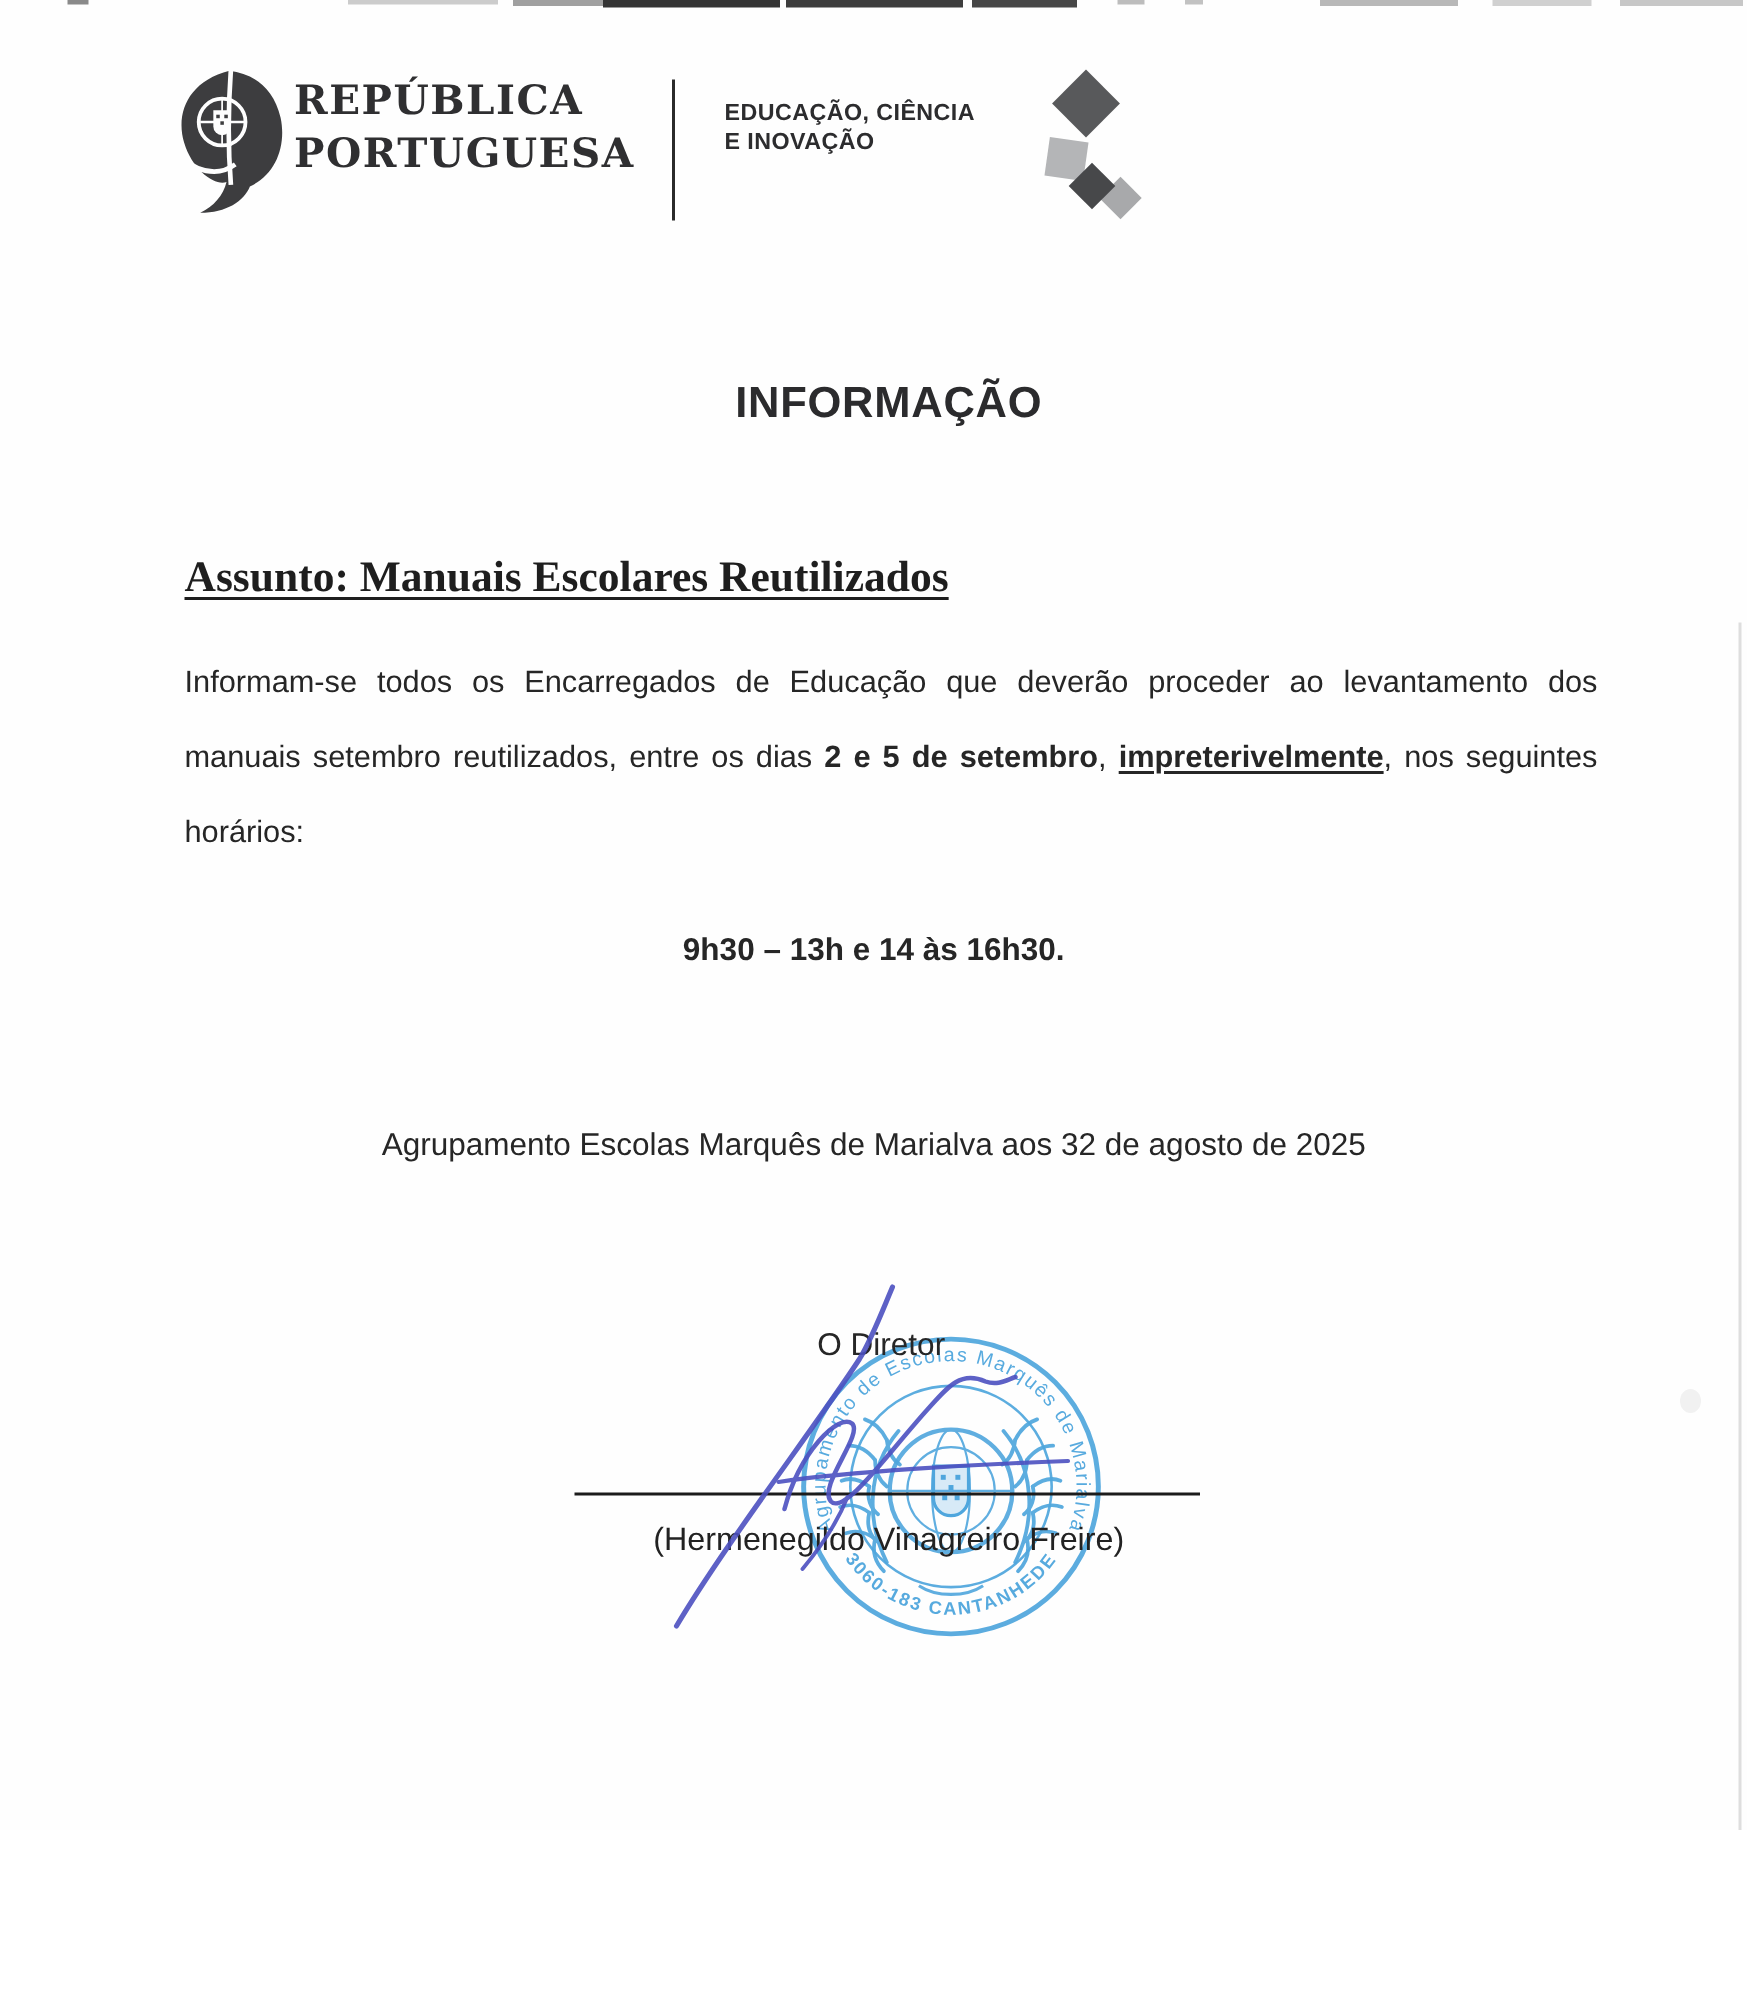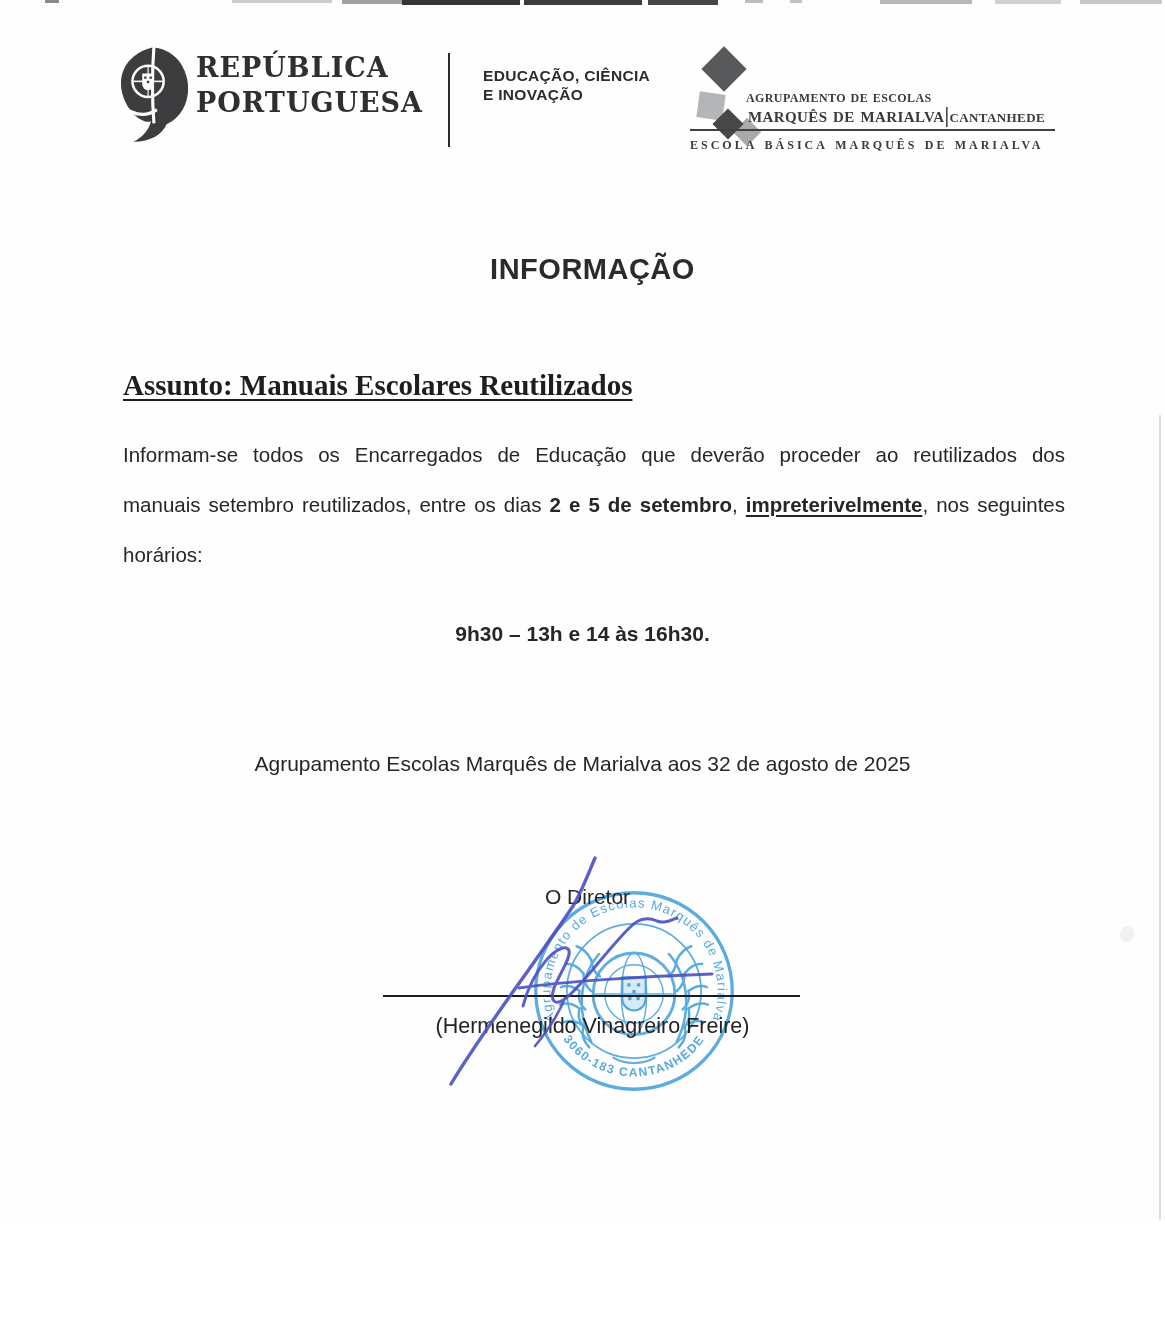--- a/index.html
+++ b/index.html
@@ -117,33 +117,27 @@
 
   <div class="school-logo">
     <svg width="80" height="110" viewBox="0 0 80 110">
       <rect x="13" y="51" width="26" height="26" transform="rotate(8 26 64)" fill="#b4b5b7"></rect>
       <rect x="52" y="80" width="20" height="20" transform="rotate(45 62 90)" fill="#a8a9ab"></rect>
       <rect x="23" y="11" width="32" height="32" transform="rotate(45 39 27)" fill="#58595b"></rect>
       <rect x="32" y="71" width="22" height="22" transform="rotate(45 43 82)" fill="#47484a"></rect>
     </svg>
   </div>
 
-  <div class="school-block">
-    <div class="school-org">Agrupamento de Escolas</div>
-    <div class="school-name-row"><span>Marquês de Marialva</span><span>|</span><span class="city">Cantanhede</span></div>
-    <div class="school-rule"></div>
-    <div class="school-line3">Escola Básica Marquês de Marialva</div>
-  </div>
 
   <div class="doc-title">INFORMAÇÃO</div>
 
   <div class="subject">Assunto: Manuais Escolares Reutilizados</div>
 
   <div class="paragraph">
-    <div class="para-line justified">Informam-se todos os Encarregados de Educação que deverão proceder ao reutilizados dos</div>
+    <div class="para-line justified">Informam-se todos os Encarregados de Educação que deverão proceder ao levantamento dos</div>
     <div class="para-line justified"><span>manuais setembro reutilizados, entre os dias </span><span class="bold">2 e 5 de setembro</span><span>, </span><span class="ul">impreterivelmente</span><span>, nos seguintes</span></div>
     <div class="para-line">horários:</div>
   </div>
 
   <div class="schedule">9h30 – 13h e 14 às 16h30.</div>
 
   <div class="dateline">Agrupamento Escolas Marquês de Marialva aos 32 de agosto de 2025</div>
 
   <div class="sig-role">O Diretor</div>
 

